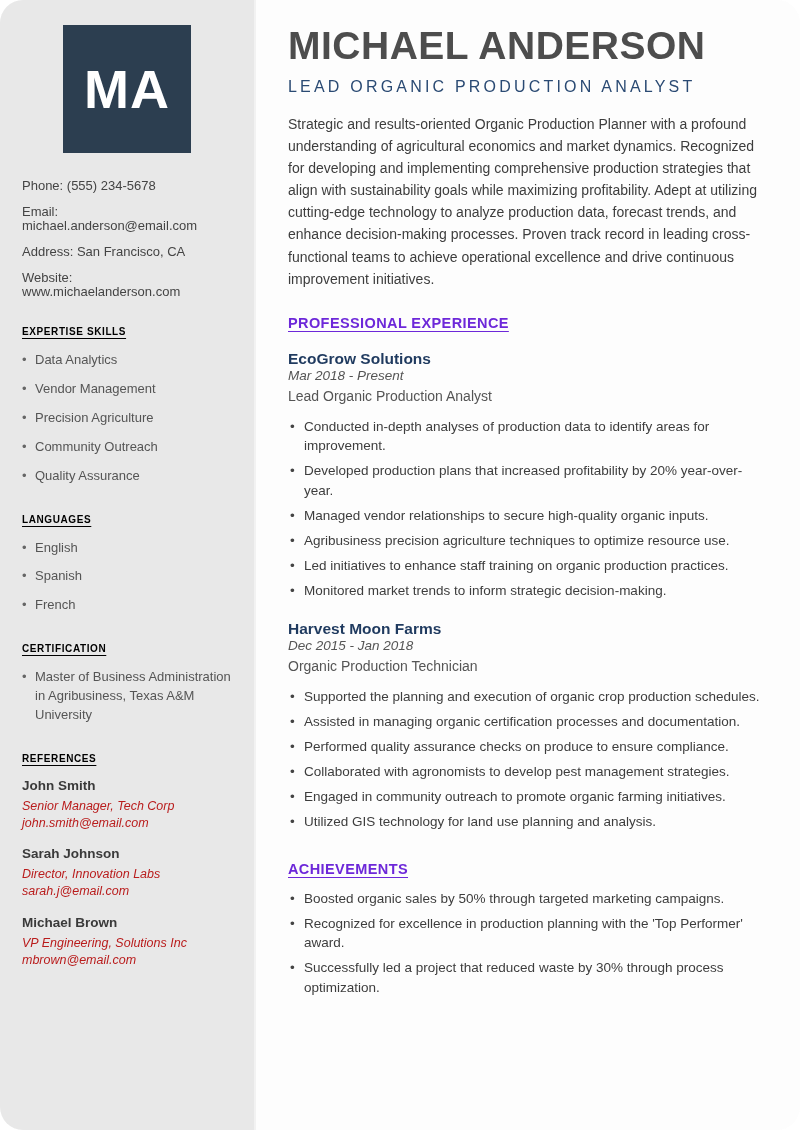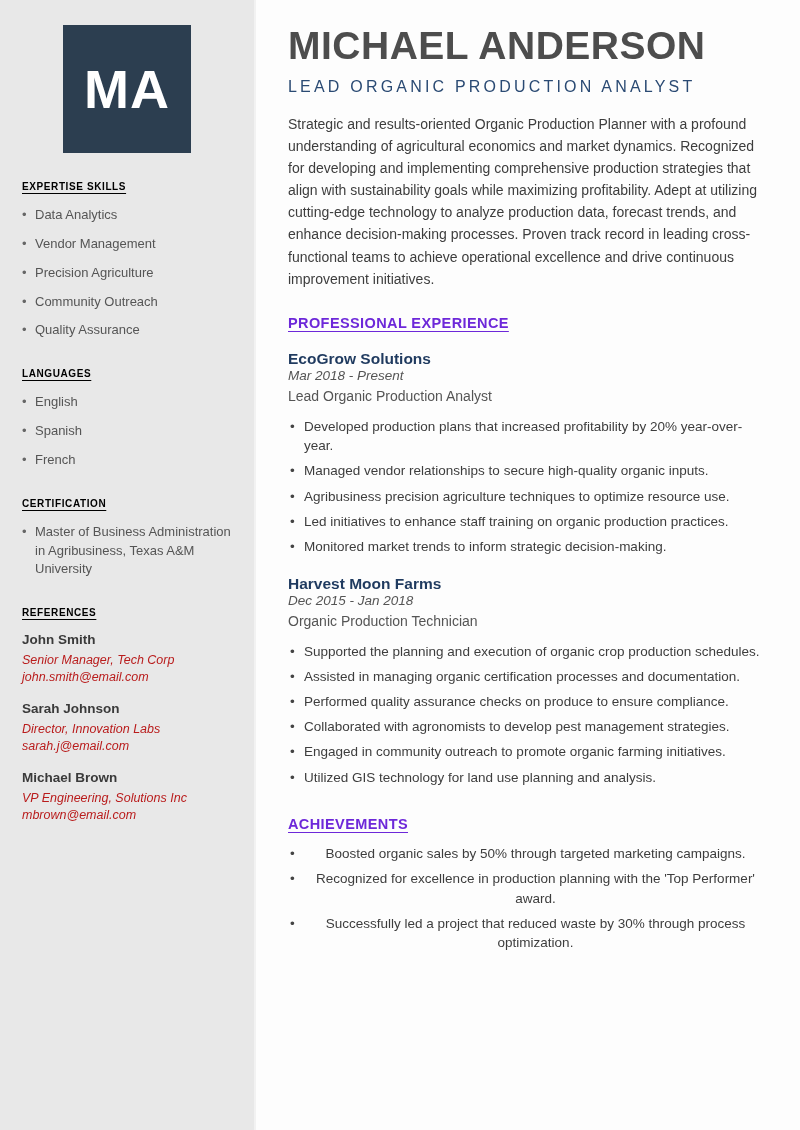--- a/index.html
+++ b/index.html
@@ -3,20 +3,21 @@
 <meta charset="utf-8">
 <style>
   * { margin: 0; padding: 0; box-sizing: border-box; }
   html, body { background: #fff; }
   body { font-family: "Liberation Sans", sans-serif; }
   .page {
     width: 800px; height: 1130px;
     display: flex;
     background: #fdfdfd;
     overflow: hidden;
+    border-radius: 23px;
   }
 
   
   .sidebar {
     width: 256px; min-width: 256px;
     background: #e8e8e8;
     padding: 25px 22px 20px 22px;
     border-right: 2px solid #f2f2f2;
   }
   .monogram {
@@ -138,32 +139,38 @@
     color: #3d3d3d;
     line-height: 1.45;
     padding-left: 16px;
     margin-bottom: 5.5px;
   }
   ul.main-list li::before {
     content: "•";
     position: absolute; left: 2px; top: 0;
     color: #444444;
   }
-  ul.ach-list { margin-top: 12px; text-align: center; }
+  ul.ach-list { margin-top: 12px; }
 </style>
 </head>
 <body>
 
 <div class="page">
 
   <aside class="sidebar">
     <div class="monogram">
       <span>MA</span>
     </div>
 
+    <div class="contact">
+      <div class="contact-line">Phone: (555) 234-5678</div>
+      <div class="contact-line">Email: michael.anderson@email.com</div>
+      <div class="contact-line">Address: San Francisco, CA</div>
+      <div class="contact-line">Website: www.michaelanderson.com</div>
+    </div>
 
     <div class="side-section">
       <div class="side-heading">EXPERTISE SKILLS</div>
       <ul class="side-list">
         <li>Data Analytics</li>
         <li>Vendor Management</li>
         <li>Precision Agriculture</li>
         <li>Community Outreach</li>
         <li>Quality Assurance</li>
       </ul>
@@ -213,20 +220,21 @@
 
     <div class="main-heading experience-heading">PROFESSIONAL EXPERIENCE</div>
 
     <section class="job">
       <div class="job-header">
         <span class="company">EcoGrow Solutions</span>
         <span class="dates">Mar 2018 - Present</span>
       </div>
       <div class="role">Lead Organic Production Analyst</div>
       <ul class="main-list">
+        <li>Conducted in-depth analyses of production data to identify areas for improvement.</li>
         <li>Developed production plans that increased profitability by 20% year-over-year.</li>
         <li>Managed vendor relationships to secure high-quality organic inputs.</li>
         <li>Agribusiness precision agriculture techniques to optimize resource use.</li>
         <li>Led initiatives to enhance staff training on organic production practices.</li>
         <li>Monitored market trends to inform strategic decision-making.</li>
       </ul>
     </section>
 
     <section class="job">
       <div class="job-header">

